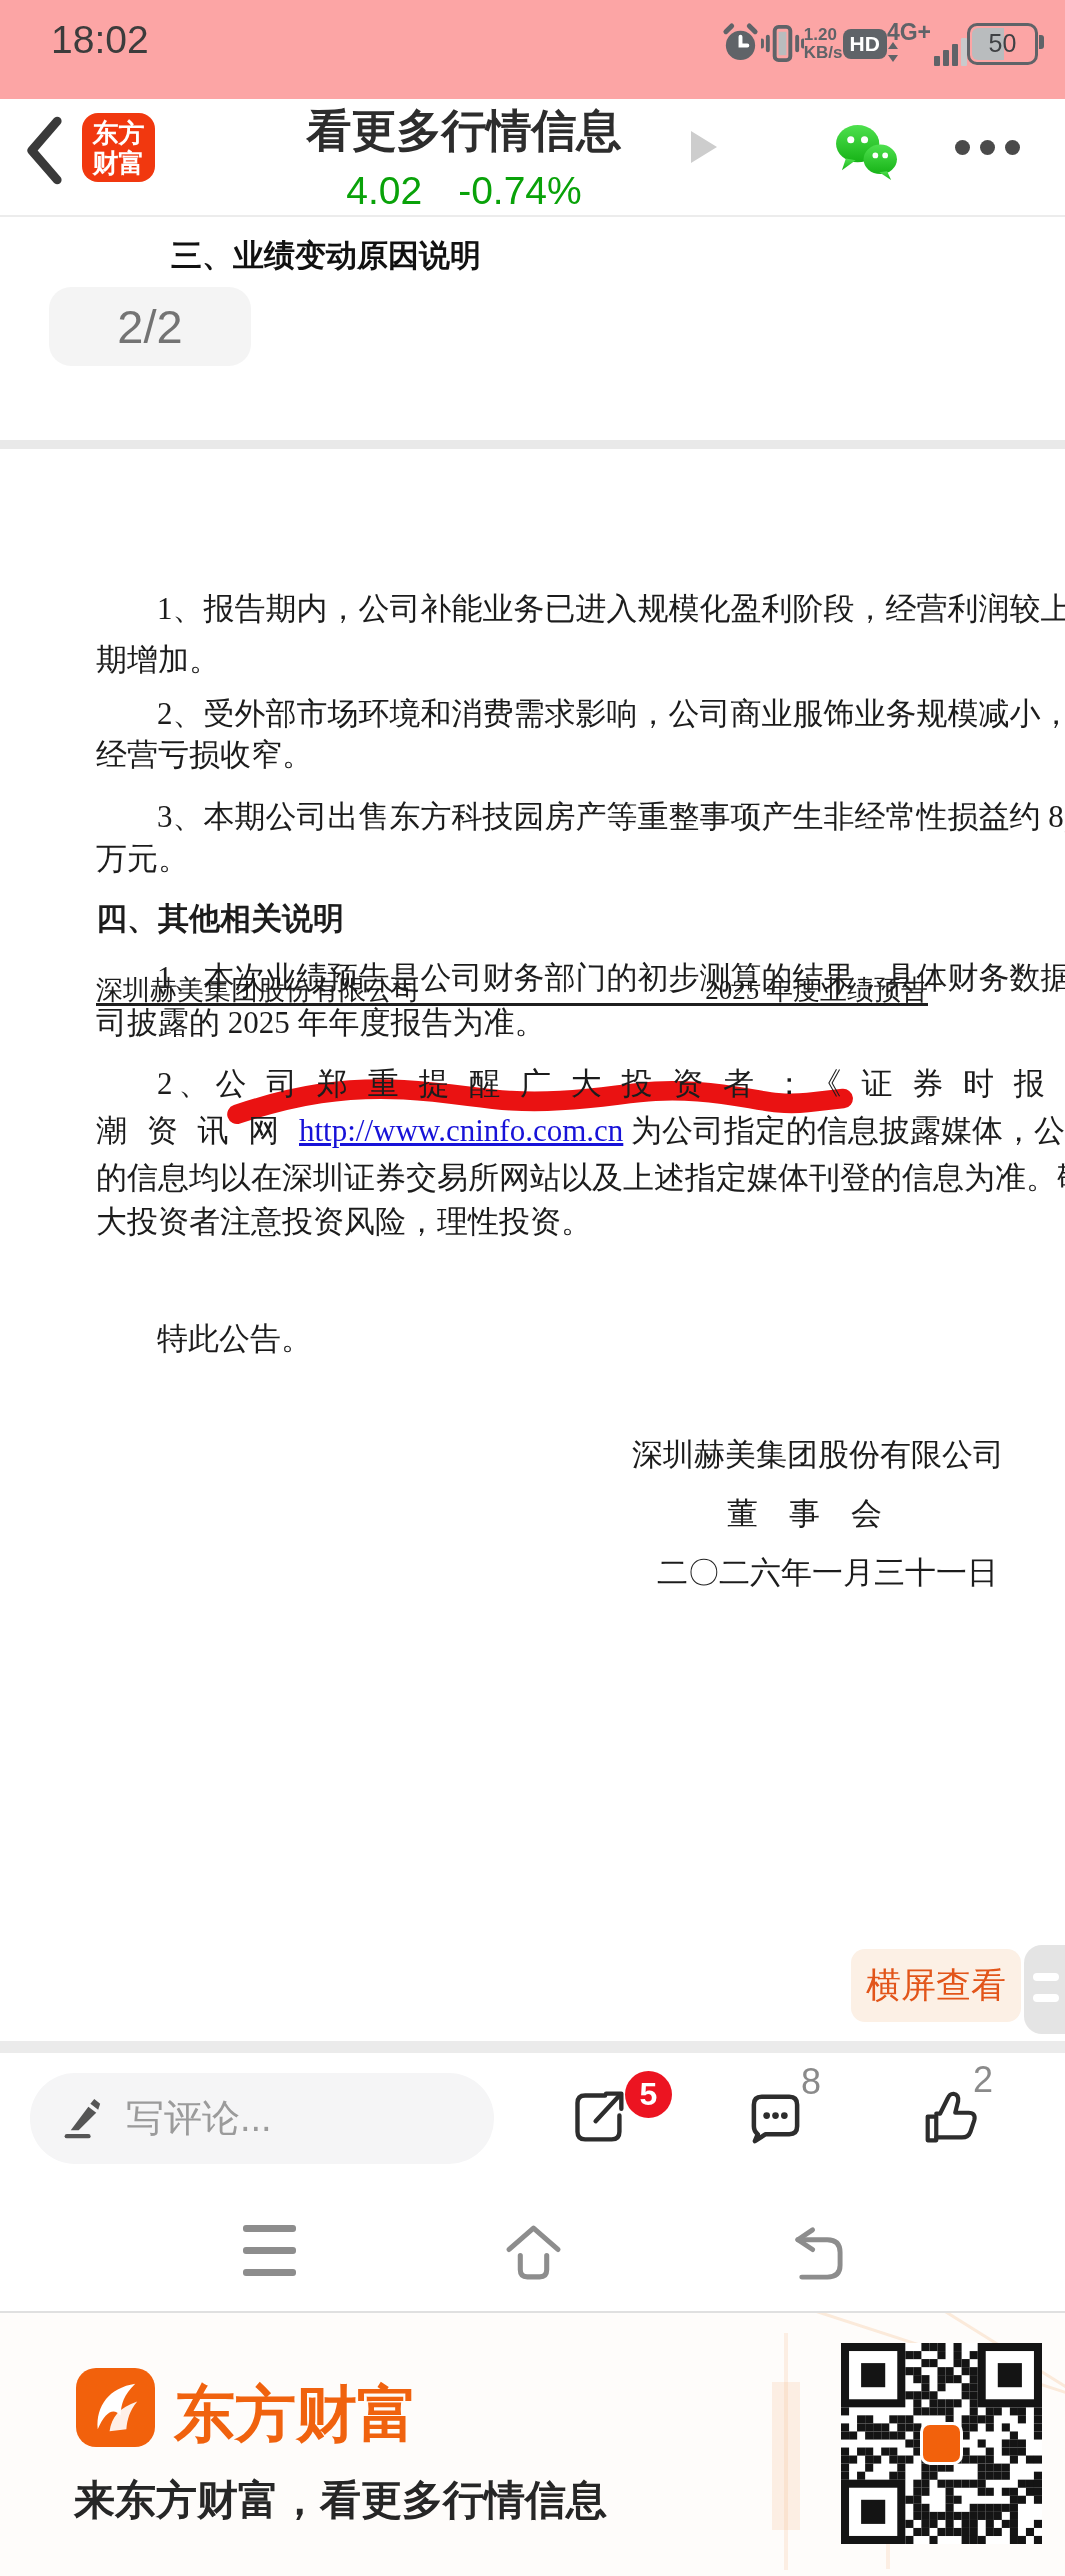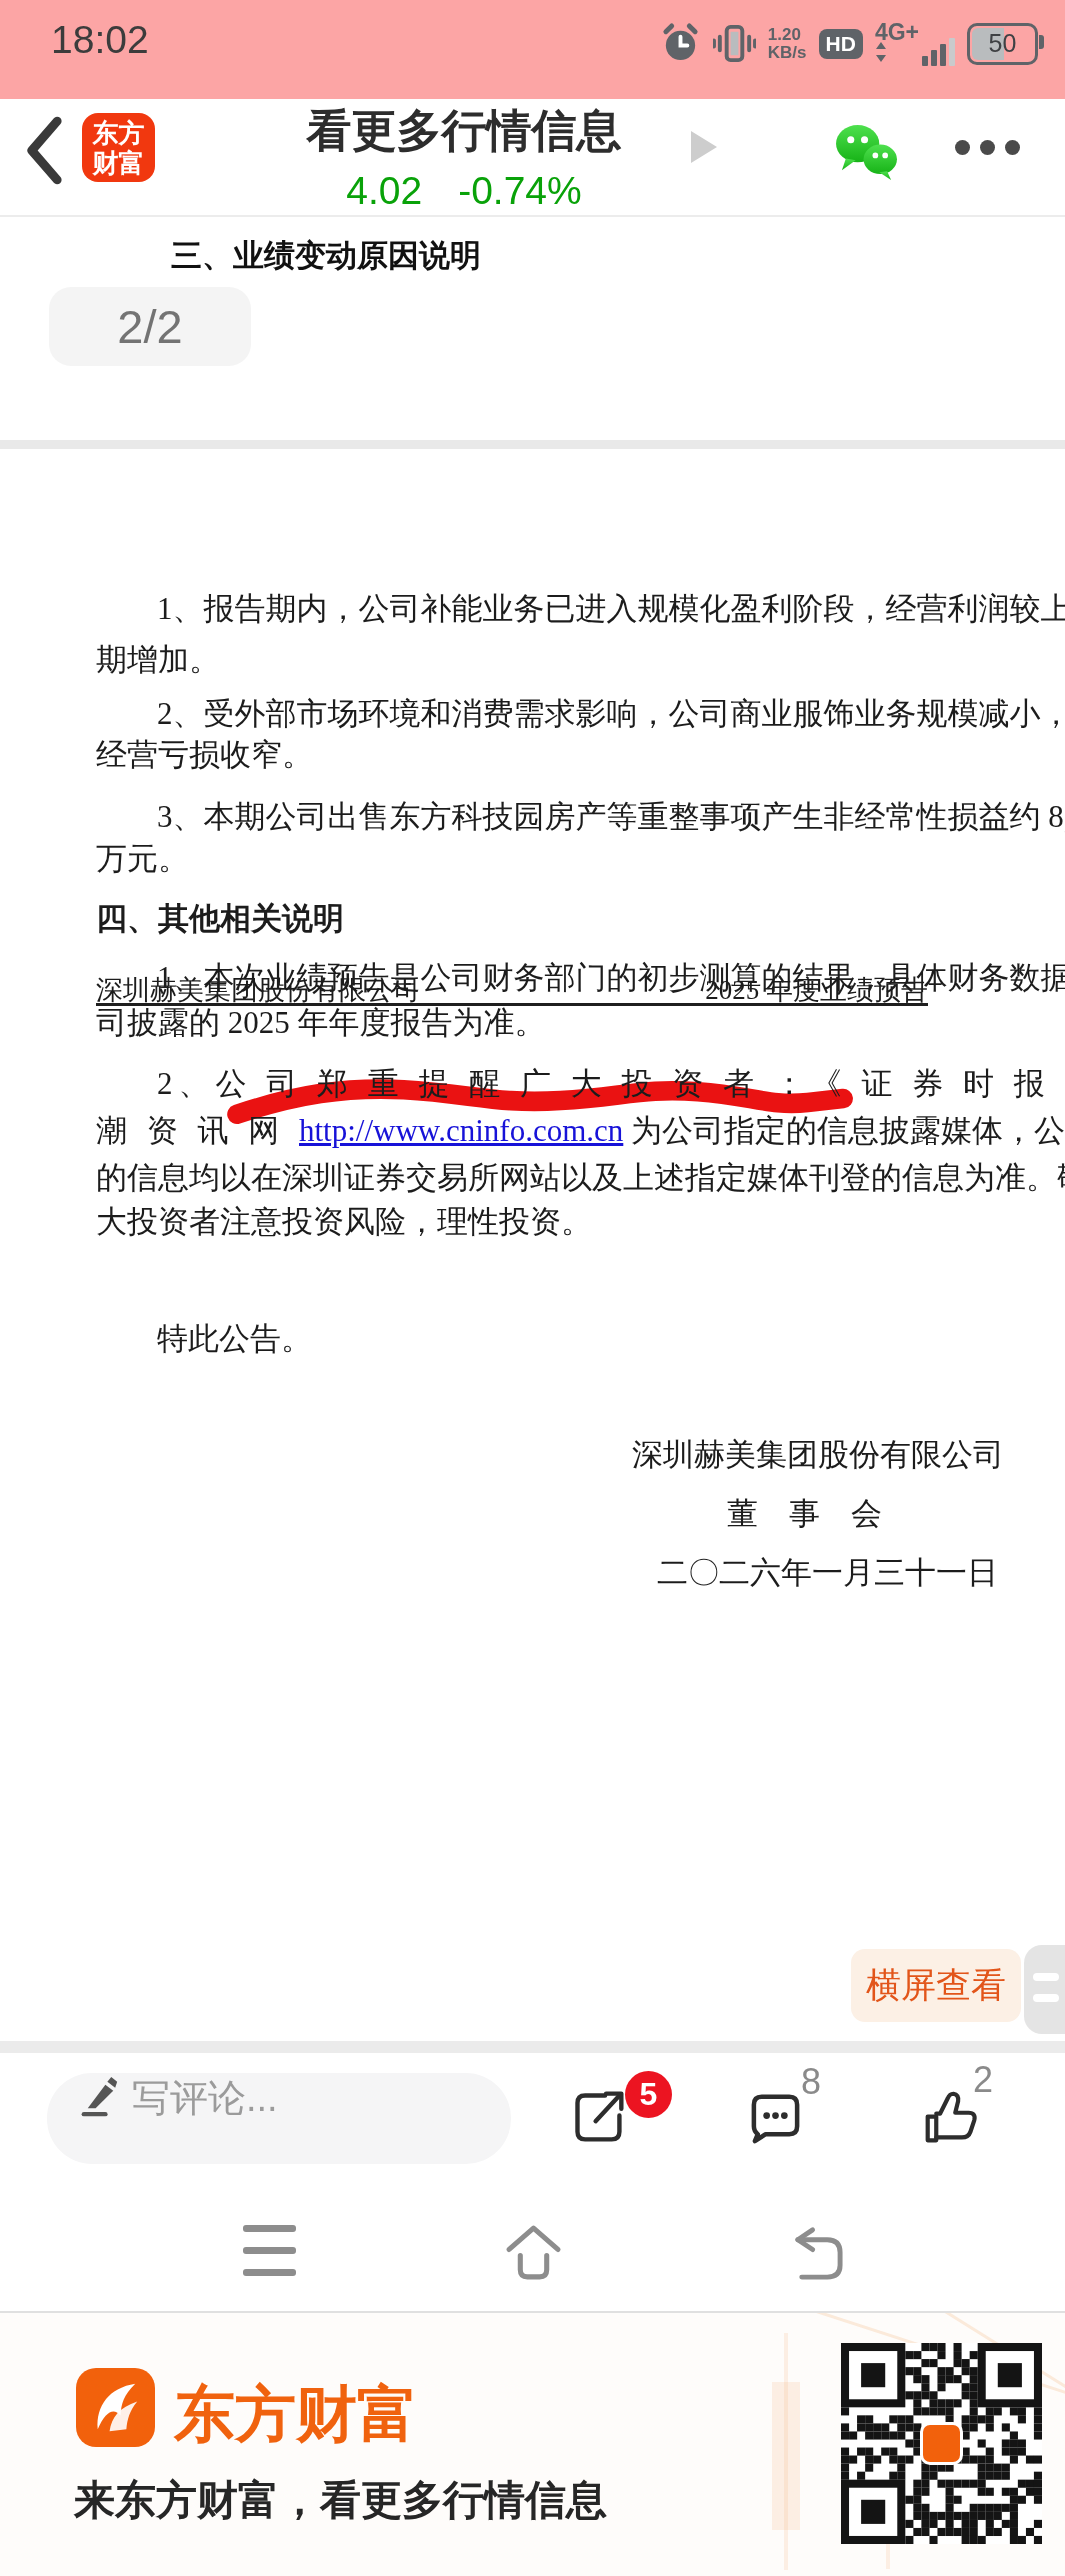--- a/index.html
+++ b/index.html
@@ -3,21 +3,21 @@
 <meta charset="utf-8">
 <style>
   html,body{margin:0;padding:0;background:#fff;}
   .screen{position:relative;width:1066px;height:2576px;overflow:hidden;background:#fff;
           font-family:"Liberation Sans","DejaVu Sans",sans-serif;}
   .abs{position:absolute;}
 
   
   .statusbar{position:absolute;top:0;left:0;width:1066px;height:99px;background:#fca5a5;}
   .time{position:absolute;left:51px;top:18px;font-size:39px;color:#3c3c3c;font-weight:500;}
-  .st-icons{position:absolute;right:28px;top:14px;height:59px;display:flex;align-items:center;gap:12px;color:#5f6368;}
+  .st-icons{position:absolute;right:28px;top:14px;height:59px;display:flex;align-items:center;gap:0;color:#5f6368;}
   .netspeed{font-size:17px;line-height:18px;color:#5f6368;text-align:left;font-weight:600;}
   .hdbadge{background:#5f6368;color:#fff;font-weight:700;font-size:21px;border-radius:8px;padding:3px 7px;}
   .sig4g{display:flex;align-items:flex-end;gap:3px;}
   .sig4g .lbl{font-size:23px;font-weight:700;color:#5f6368;line-height:20px;}
   .bars{display:flex;align-items:flex-end;gap:3px;}
   .bar{width:6px;background:#5f6368;border-radius:1px;}
   .bar.dim{background:#c9cacc;}
   .battery{position:relative;width:65px;height:36px;border:3px solid #5f6368;border-radius:10px;display:flex;align-items:center;justify-content:center;}
   .battery:after{content:"";position:absolute;right:-9px;top:9px;width:5px;height:14px;background:#5f6368;border-radius:0 3px 3px 0;}
   .batt-fill{position:absolute;left:2px;top:2px;bottom:2px;width:32px;background:#b9bcbe;border-radius:6px 0 0 6px;}
@@ -57,22 +57,22 @@
 
   
   .landscape{position:absolute;left:851px;top:1949px;width:170px;height:73px;background:#fcf0e5;border-radius:14px;
              display:flex;align-items:center;justify-content:center;font-size:35px;color:#e2551a;font-weight:500;}
   .handle{position:absolute;left:1024px;top:1945px;width:41px;height:89px;background:#e4e4e4;border-radius:18px 0 0 18px;}
   .handle i{position:absolute;left:9px;width:26px;height:8px;background:#fff;border-radius:4px;display:block;}
   .strip2{position:absolute;left:0;top:2041px;width:1066px;height:12px;background:#ebebeb;}
 
   
   .commentbar{position:absolute;left:0;top:2053px;width:1066px;height:144px;background:#fff;}
-  .cpill{position:absolute;left:47px;top:20px;width:464px;height:91px;background:#f5f5f6;border-radius:45px;
-         display:flex;align-items:flex-start;gap:8px;padding-left:81px;box-sizing:border-box;}
+  .cpill{position:absolute;left:30px;top:20px;width:464px;height:91px;background:#f5f5f6;border-radius:45px;
+         display:flex;align-items:center;gap:19px;padding-left:81px;box-sizing:border-box;}
   .cpill .ph{font-size:38px;color:#9b9b9b;}
   .ac{position:absolute;top:32px;}
   .cnt{position:absolute;font-size:36px;color:#8a8a8a;}
   .badge{position:absolute;left:625px;top:2071px;width:47px;height:47px;background:#ec1421;border-radius:50%;
          color:#fff;font-size:32px;font-weight:700;display:flex;align-items:center;justify-content:center;}
 
   
   .navbar{position:absolute;left:0;top:2197px;width:1066px;height:114px;background:#fff;}
   .menuicon{position:absolute;left:243px;top:28px;width:53px;}
   .menuicon i{display:block;height:7px;background:#8d8d8d;border-radius:3px;margin-bottom:15px;}

